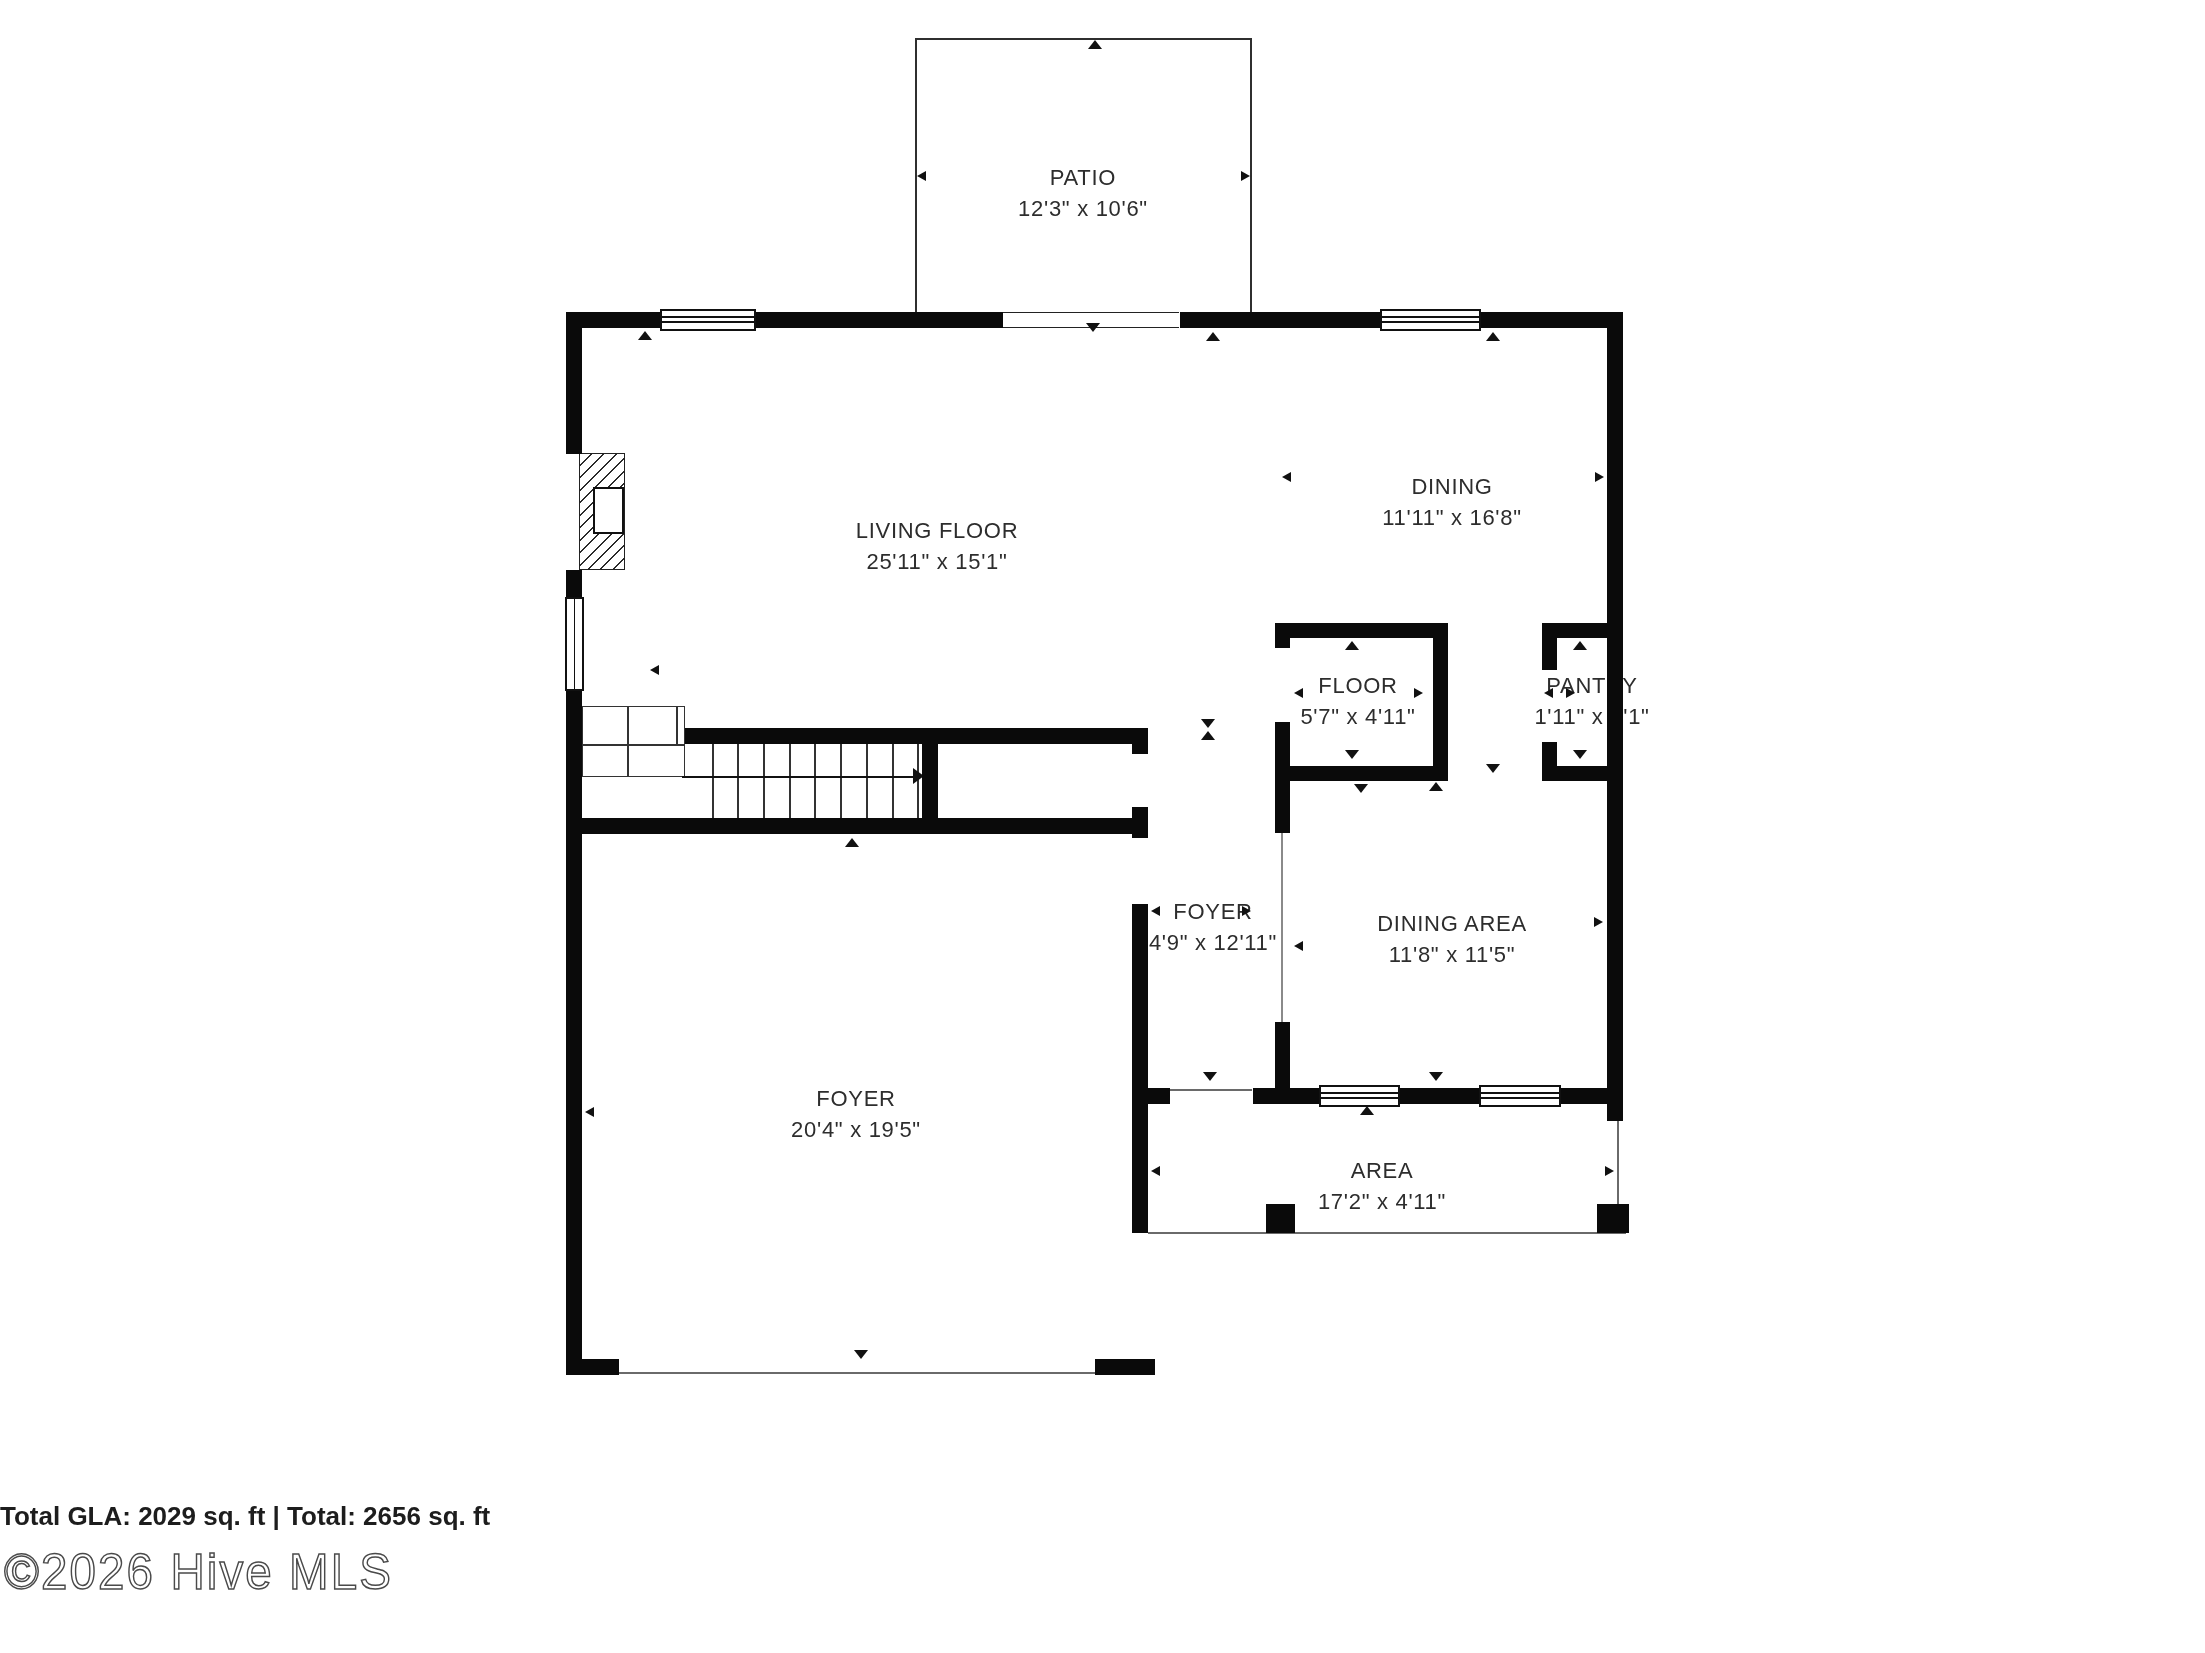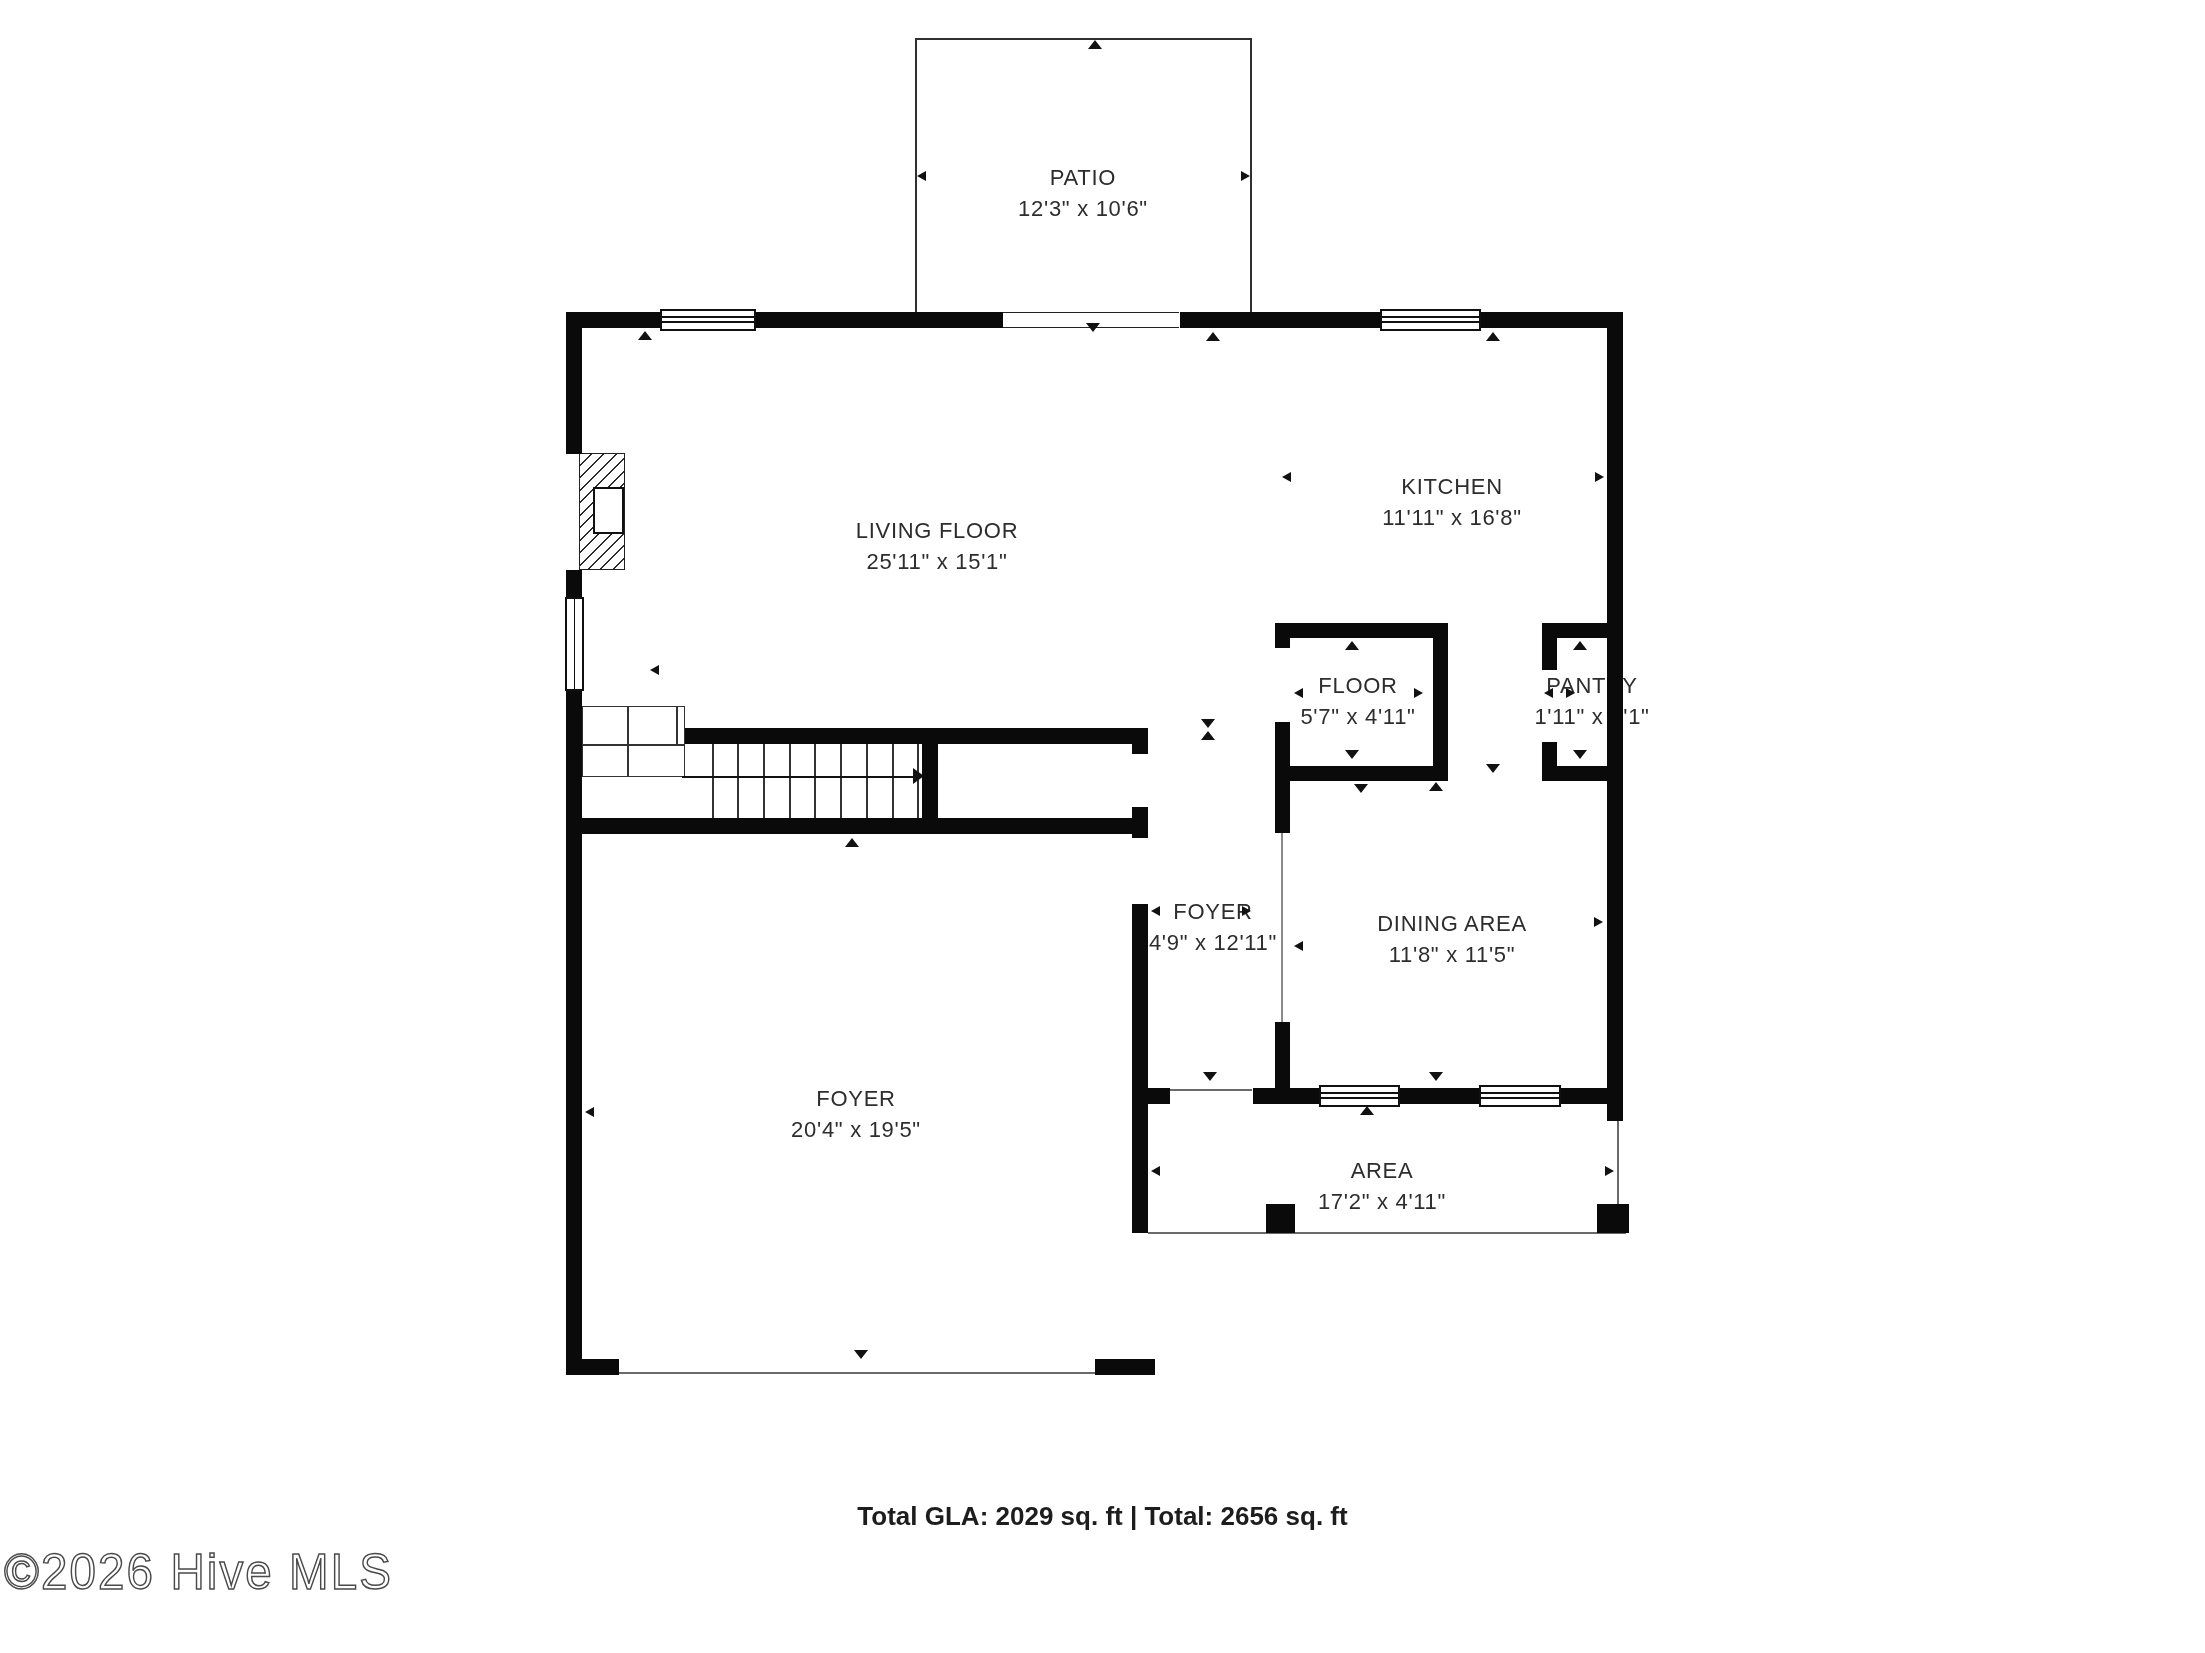--- a/index.html
+++ b/index.html
@@ -29,21 +29,21 @@
   .stair-head{position:absolute;left:913px;top:768px;width:0;height:0;z-index:2;
               border-top:8px solid transparent;border-bottom:8px solid transparent;border-left:11px solid #111;}
   .post{position:absolute;background:#0a0a0a;z-index:3;}
   .room-label{position:absolute;transform:translate(-50%,-50%);text-align:center;color:#2d2d2d;
               font-size:22px;line-height:31px;letter-spacing:0.7px;white-space:nowrap;z-index:2;}
   .m{position:absolute;width:0;height:0;z-index:5;}
   .mu{border-left:7.4px solid transparent;border-right:7.4px solid transparent;border-bottom:9.6px solid #111;}
   .md{border-left:7.4px solid transparent;border-right:7.4px solid transparent;border-top:9.6px solid #111;}
   .ml{border-top:5.9px solid transparent;border-bottom:5.9px solid transparent;border-right:9.6px solid #111;}
   .mr{border-top:5.9px solid transparent;border-bottom:5.9px solid transparent;border-left:9.6px solid #111;}
-  .summary{position:absolute;left:0;top:1500px;width:2205px;text-align:center;color:#1d1d1d;z-index:2;}
+  .summary{position:absolute;left:0;top:1500px;width:2205px;text-align:left;color:#1d1d1d;z-index:2;}
   .summary .l1{font-size:26px;font-weight:bold;line-height:32px;}
   .summary .l2,.summary .l3{font-size:24px;font-weight:400;line-height:32px;color:#222;}
   .disclaimer{position:absolute;left:0;top:1600px;width:2205px;text-align:center;font-size:12.5px;
               line-height:20.6px;letter-spacing:0.7px;color:#b5b5b5;z-index:2;}
   .watermark{position:absolute;left:4.4px;top:1547px;font-size:50px;line-height:50px;letter-spacing:2.2px;
              color:#ffffff;-webkit-text-stroke:1.5px #4a4a4a;transform:scaleX(0.95);
              transform-origin:0 0;z-index:6;white-space:nowrap;}
 </style>
 </head>
 <body>
@@ -145,21 +145,21 @@
 
   <div class="room-label" style="left:1083px;top:193px;">
     <div>PATIO</div>
     <div>12'3" x 10'6"</div>
   </div>
   <div class="room-label" style="left:937px;top:546px;">
     <div>LIVING FLOOR</div>
     <div>25'11" x 15'1"</div>
   </div>
   <div class="room-label" style="left:1452px;top:502px;">
-    <div>KITCHEN</div>
+    <div>DINING</div>
     <div>11'11" x 16'8"</div>
   </div>
   <div class="room-label" style="left:1358px;top:701px;">
     <div>FLOOR</div>
     <div>5'7" x 4'11"</div>
   </div>
   <div class="room-label" style="left:1592px;top:701px;">
     <div>PANTRY</div>
     <div>1'11" x 4'1"</div>
   </div>

